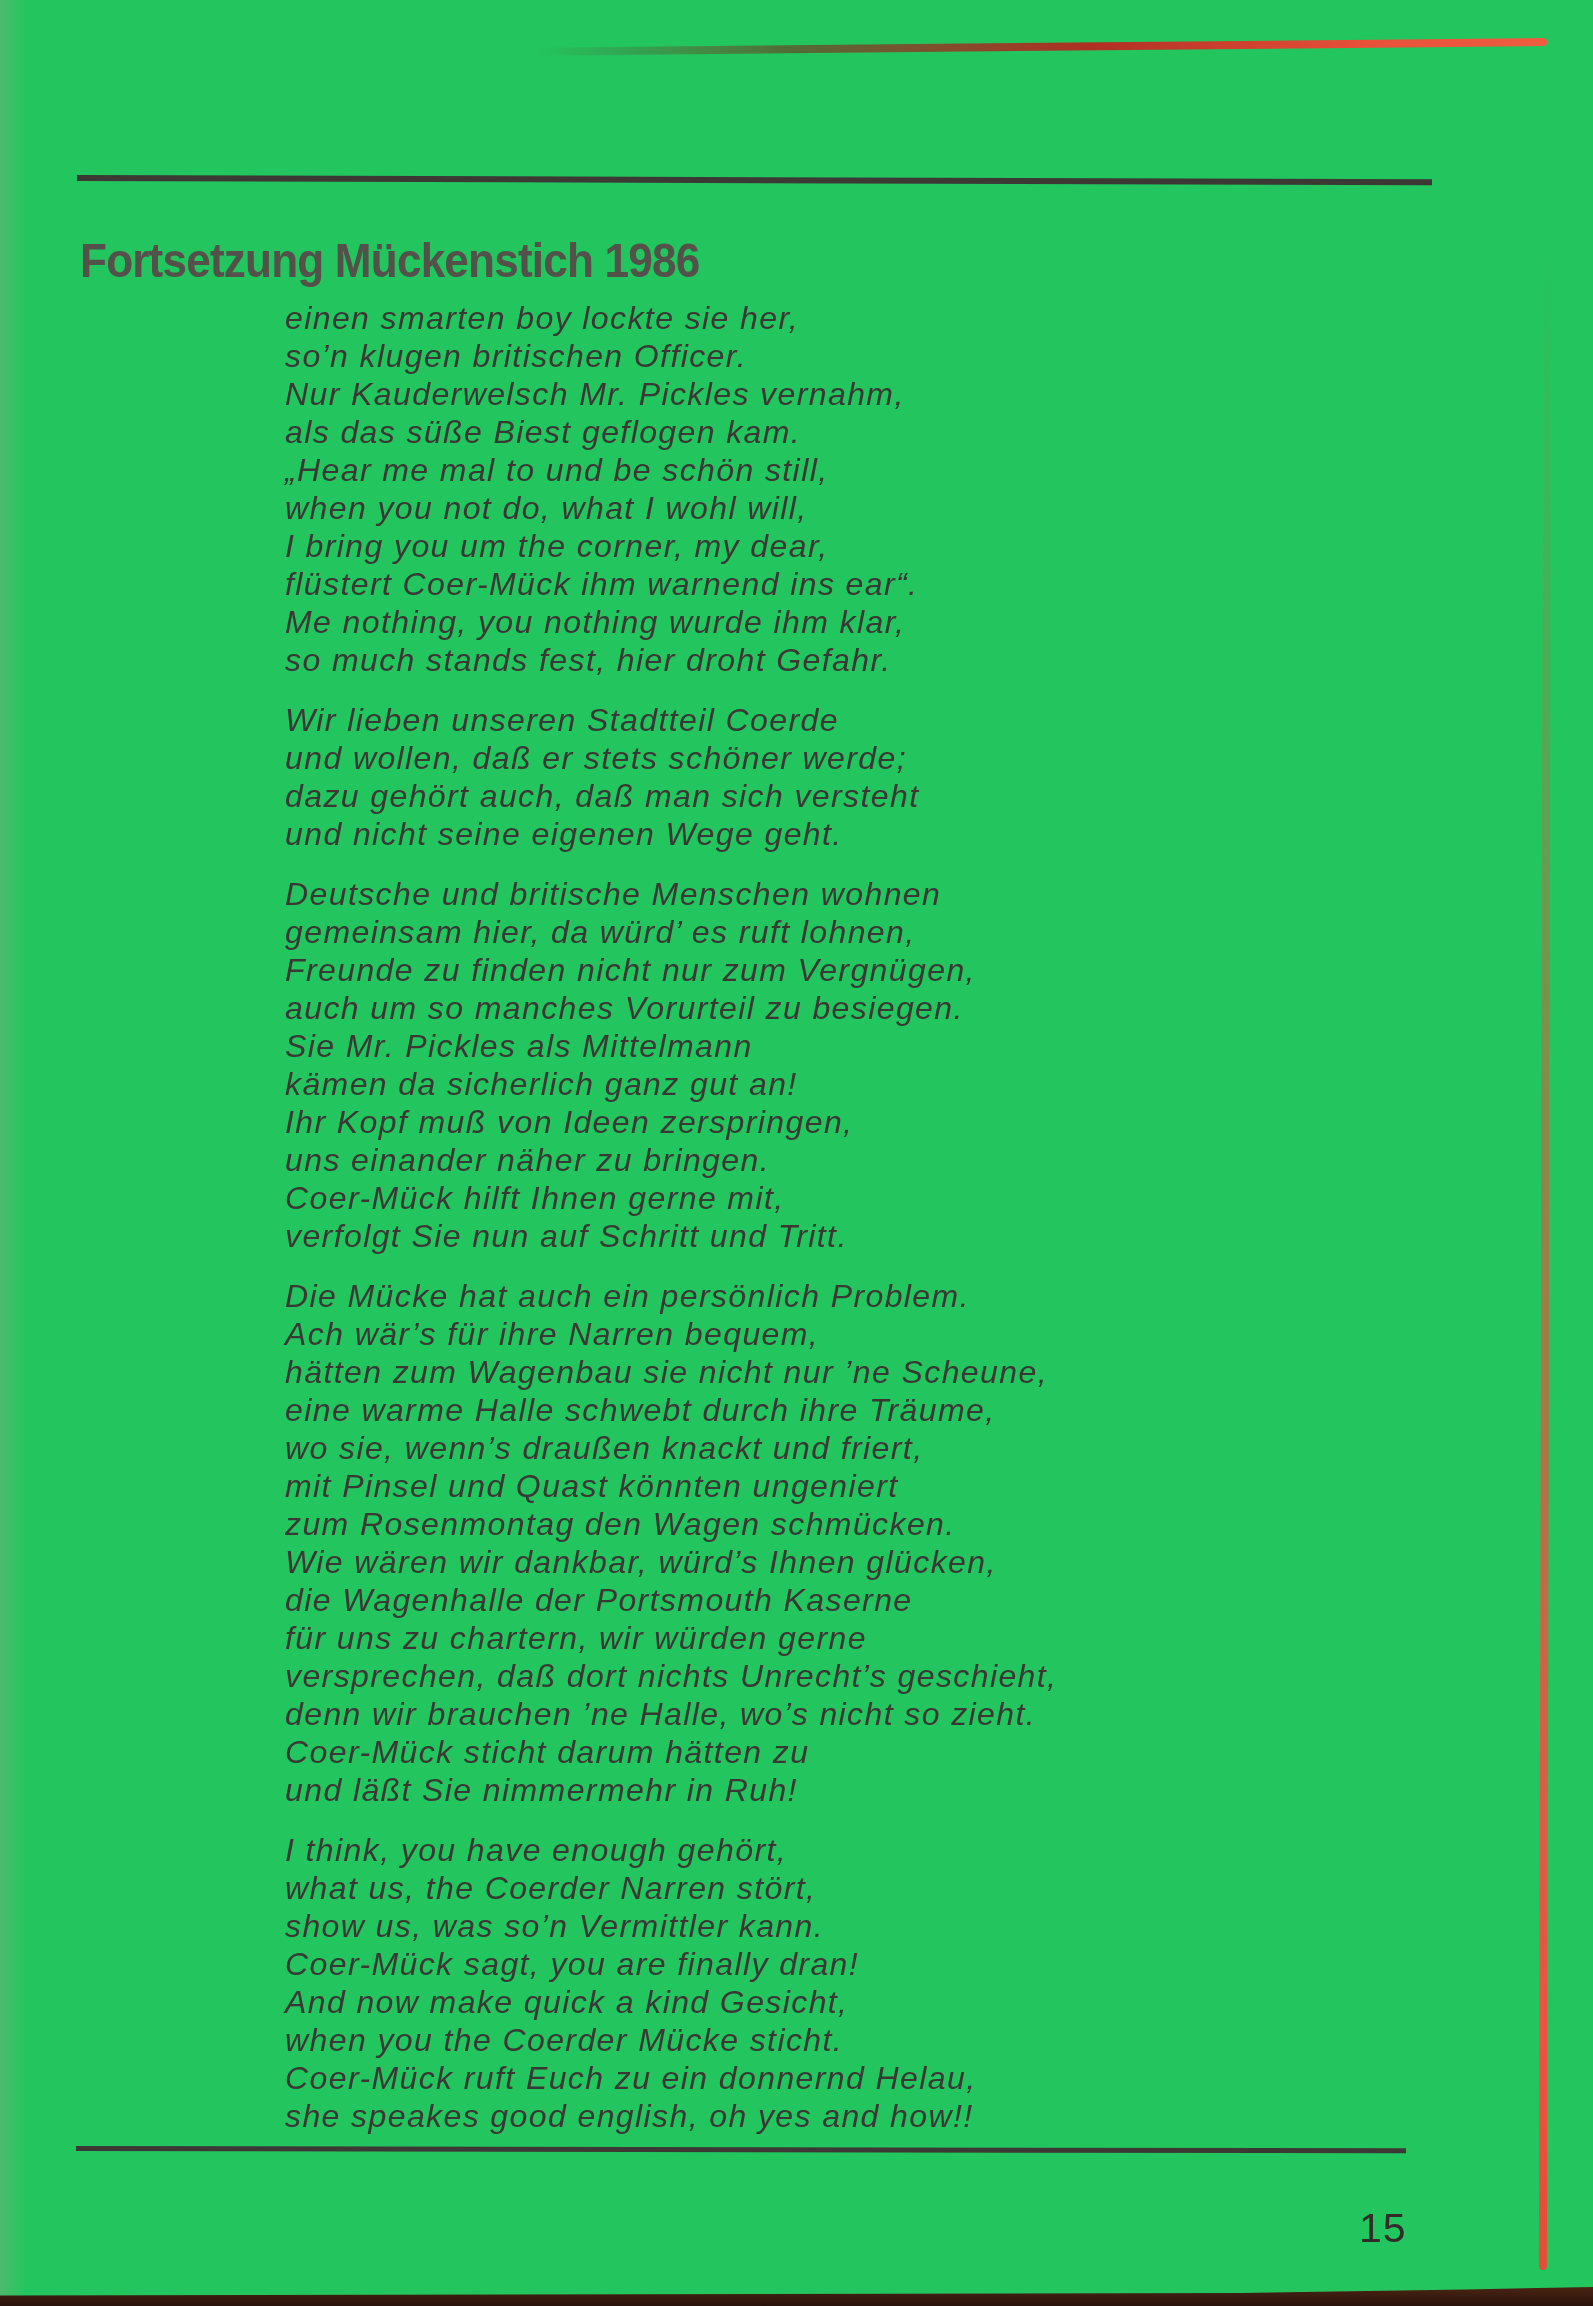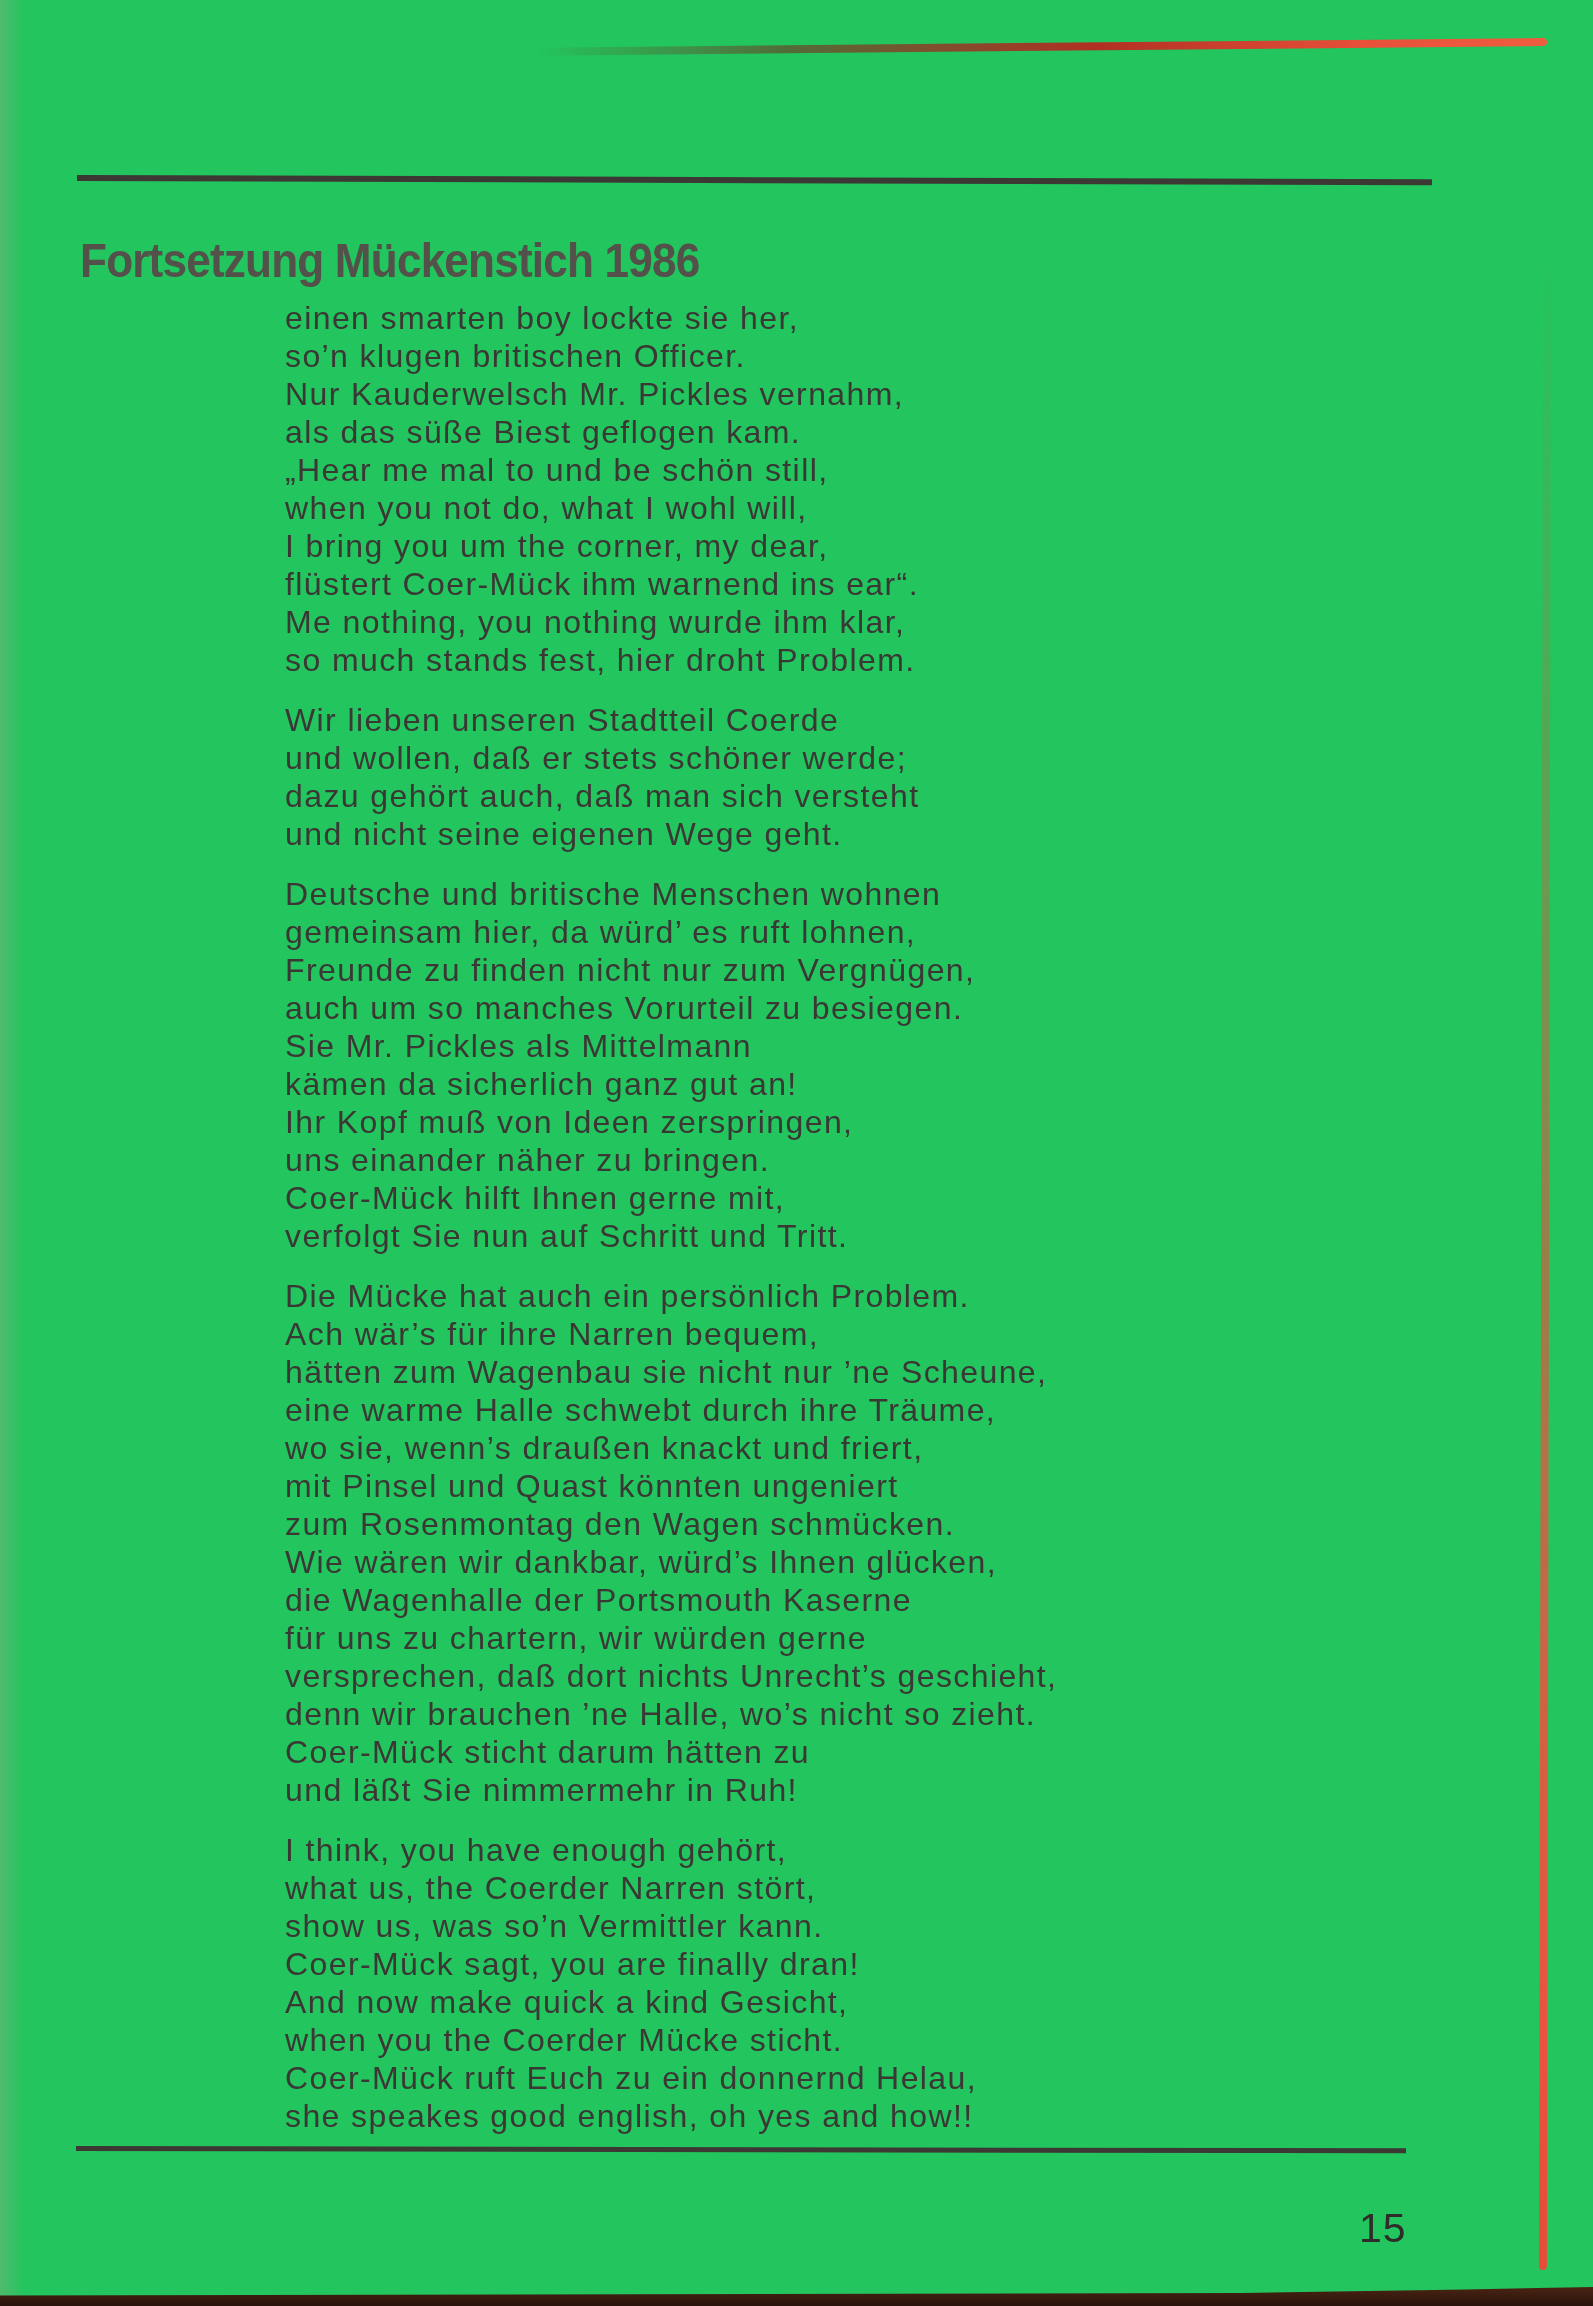--- a/index.html
+++ b/index.html
@@ -45,21 +45,21 @@
     position:absolute;left:80px;top:199px;
     font-size:49px;font-weight:bold;color:#54504a;
     letter-spacing:-0.9px;white-space:nowrap;
     transform:scaleX(0.9);transform-origin:left center;
   }
   .poem{
     position:absolute;left:285px;top:299px;width:1176px;
     color:#3a3734;
     font-size:32px;line-height:38px;letter-spacing:1.4px;
   }
-  .stanza{margin:0 0 22px 0;}
+  .stanza{margin:0 0 22px 0;font-style:italic;}
   .poem-line{white-space:nowrap;}
   .page-number{
     position:absolute;left:1359px;top:2205px;
     font-size:41px;color:#2f2c29;letter-spacing:0.9px;
   }
 </style>
 </head>
 <body>
 
 <div class="page">
@@ -77,21 +77,21 @@
       <div class="stanza">
         <div class="poem-line">einen smarten boy lockte sie her,</div>
         <div class="poem-line">so’n klugen britischen Officer.</div>
         <div class="poem-line">Nur Kauderwelsch Mr. Pickles vernahm,</div>
         <div class="poem-line">als das süße Biest geflogen kam.</div>
         <div class="poem-line">„Hear me mal to und be schön still,</div>
         <div class="poem-line">when you not do, what I wohl will,</div>
         <div class="poem-line">I bring you um the corner, my dear,</div>
         <div class="poem-line">flüstert Coer-Mück ihm warnend ins ear“.</div>
         <div class="poem-line">Me nothing, you nothing wurde ihm klar,</div>
-        <div class="poem-line">so much stands fest, hier droht Problem.</div>
+        <div class="poem-line">so much stands fest, hier droht Gefahr.</div>
       </div>
       <div class="stanza">
         <div class="poem-line">Wir lieben unseren Stadtteil Coerde</div>
         <div class="poem-line">und wollen, daß er stets schöner werde;</div>
         <div class="poem-line">dazu gehört auch, daß man sich versteht</div>
         <div class="poem-line">und nicht seine eigenen Wege geht.</div>
       </div>
       <div class="stanza">
         <div class="poem-line">Deutsche und britische Menschen wohnen</div>
         <div class="poem-line">gemeinsam hier, da würd’ es ruft lohnen,</div>

